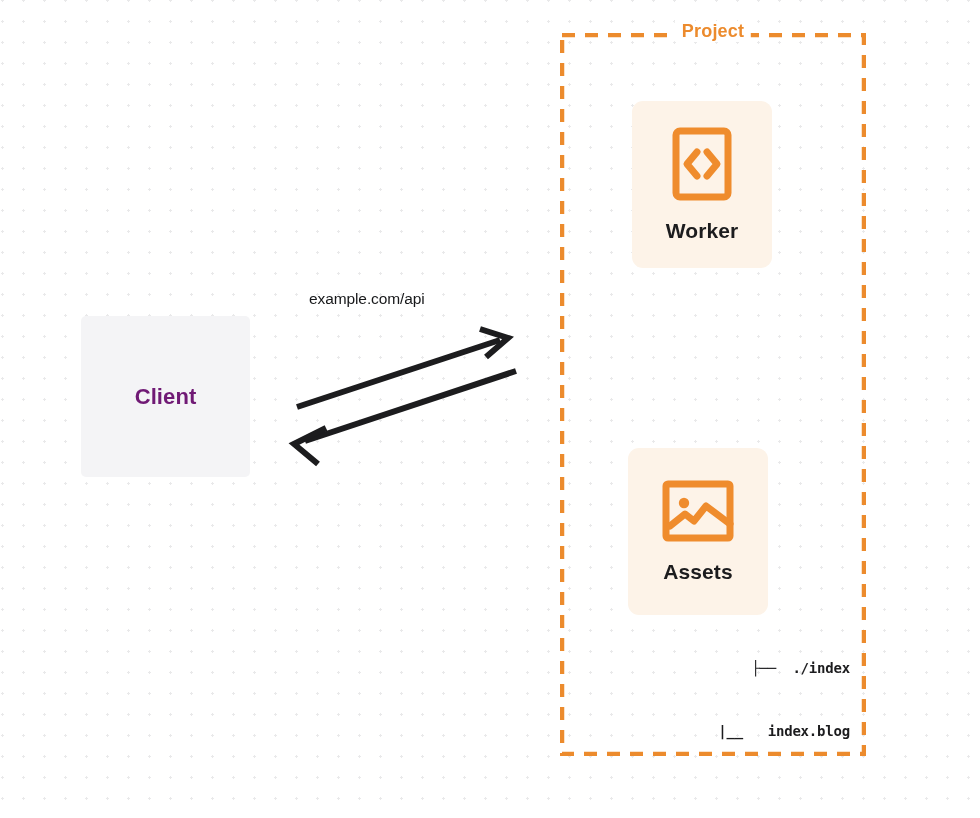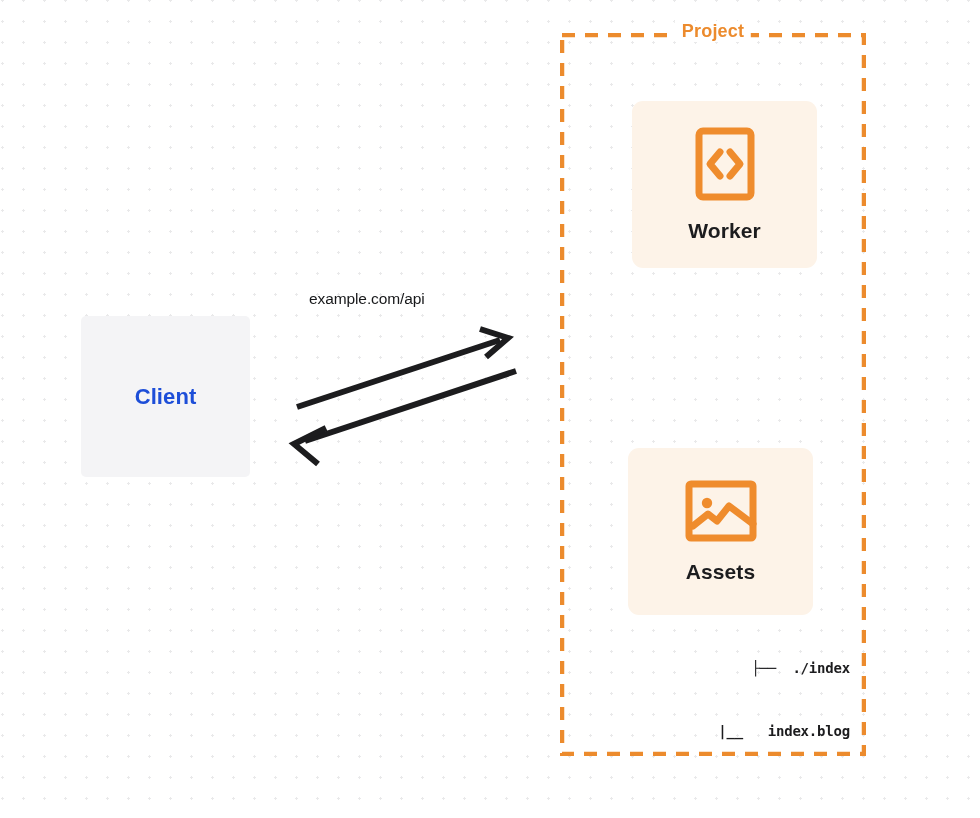--- a/index.html
+++ b/index.html
@@ -28,21 +28,21 @@
     height: 161px;
     background: #f4f4f6;
     border-radius: 5px;
     display: flex;
     align-items: center;
     justify-content: center;
   }
   .client-label {
     font-size: 22px;
     font-weight: 700;
-    color: #1d4ed8;
+    color: #701a75;
     letter-spacing: .1px;
   }
 
   
   .edge-label {
     position: absolute;
     left: 309px;
     top: 290px;
     font-size: 15.5px;
     font-weight: 400;
@@ -85,21 +85,21 @@
     font-size: 18px;
     font-weight: 700;
     color: #ec8b2d;
     letter-spacing: .2px;
     white-space: nowrap;
   }
 
   
   .card {
     position: absolute;
-    width: 185px;
+    width: 140px;
     background: #fdf3e8;
     border-radius: 11px;
     display: flex;
     flex-direction: column;
     align-items: center;
     justify-content: center;
   }
   .card-worker { left: 72px; top: 68px; height: 167px; }
   .card-assets { left: 68px; top: 415px; height: 167px; }
 

